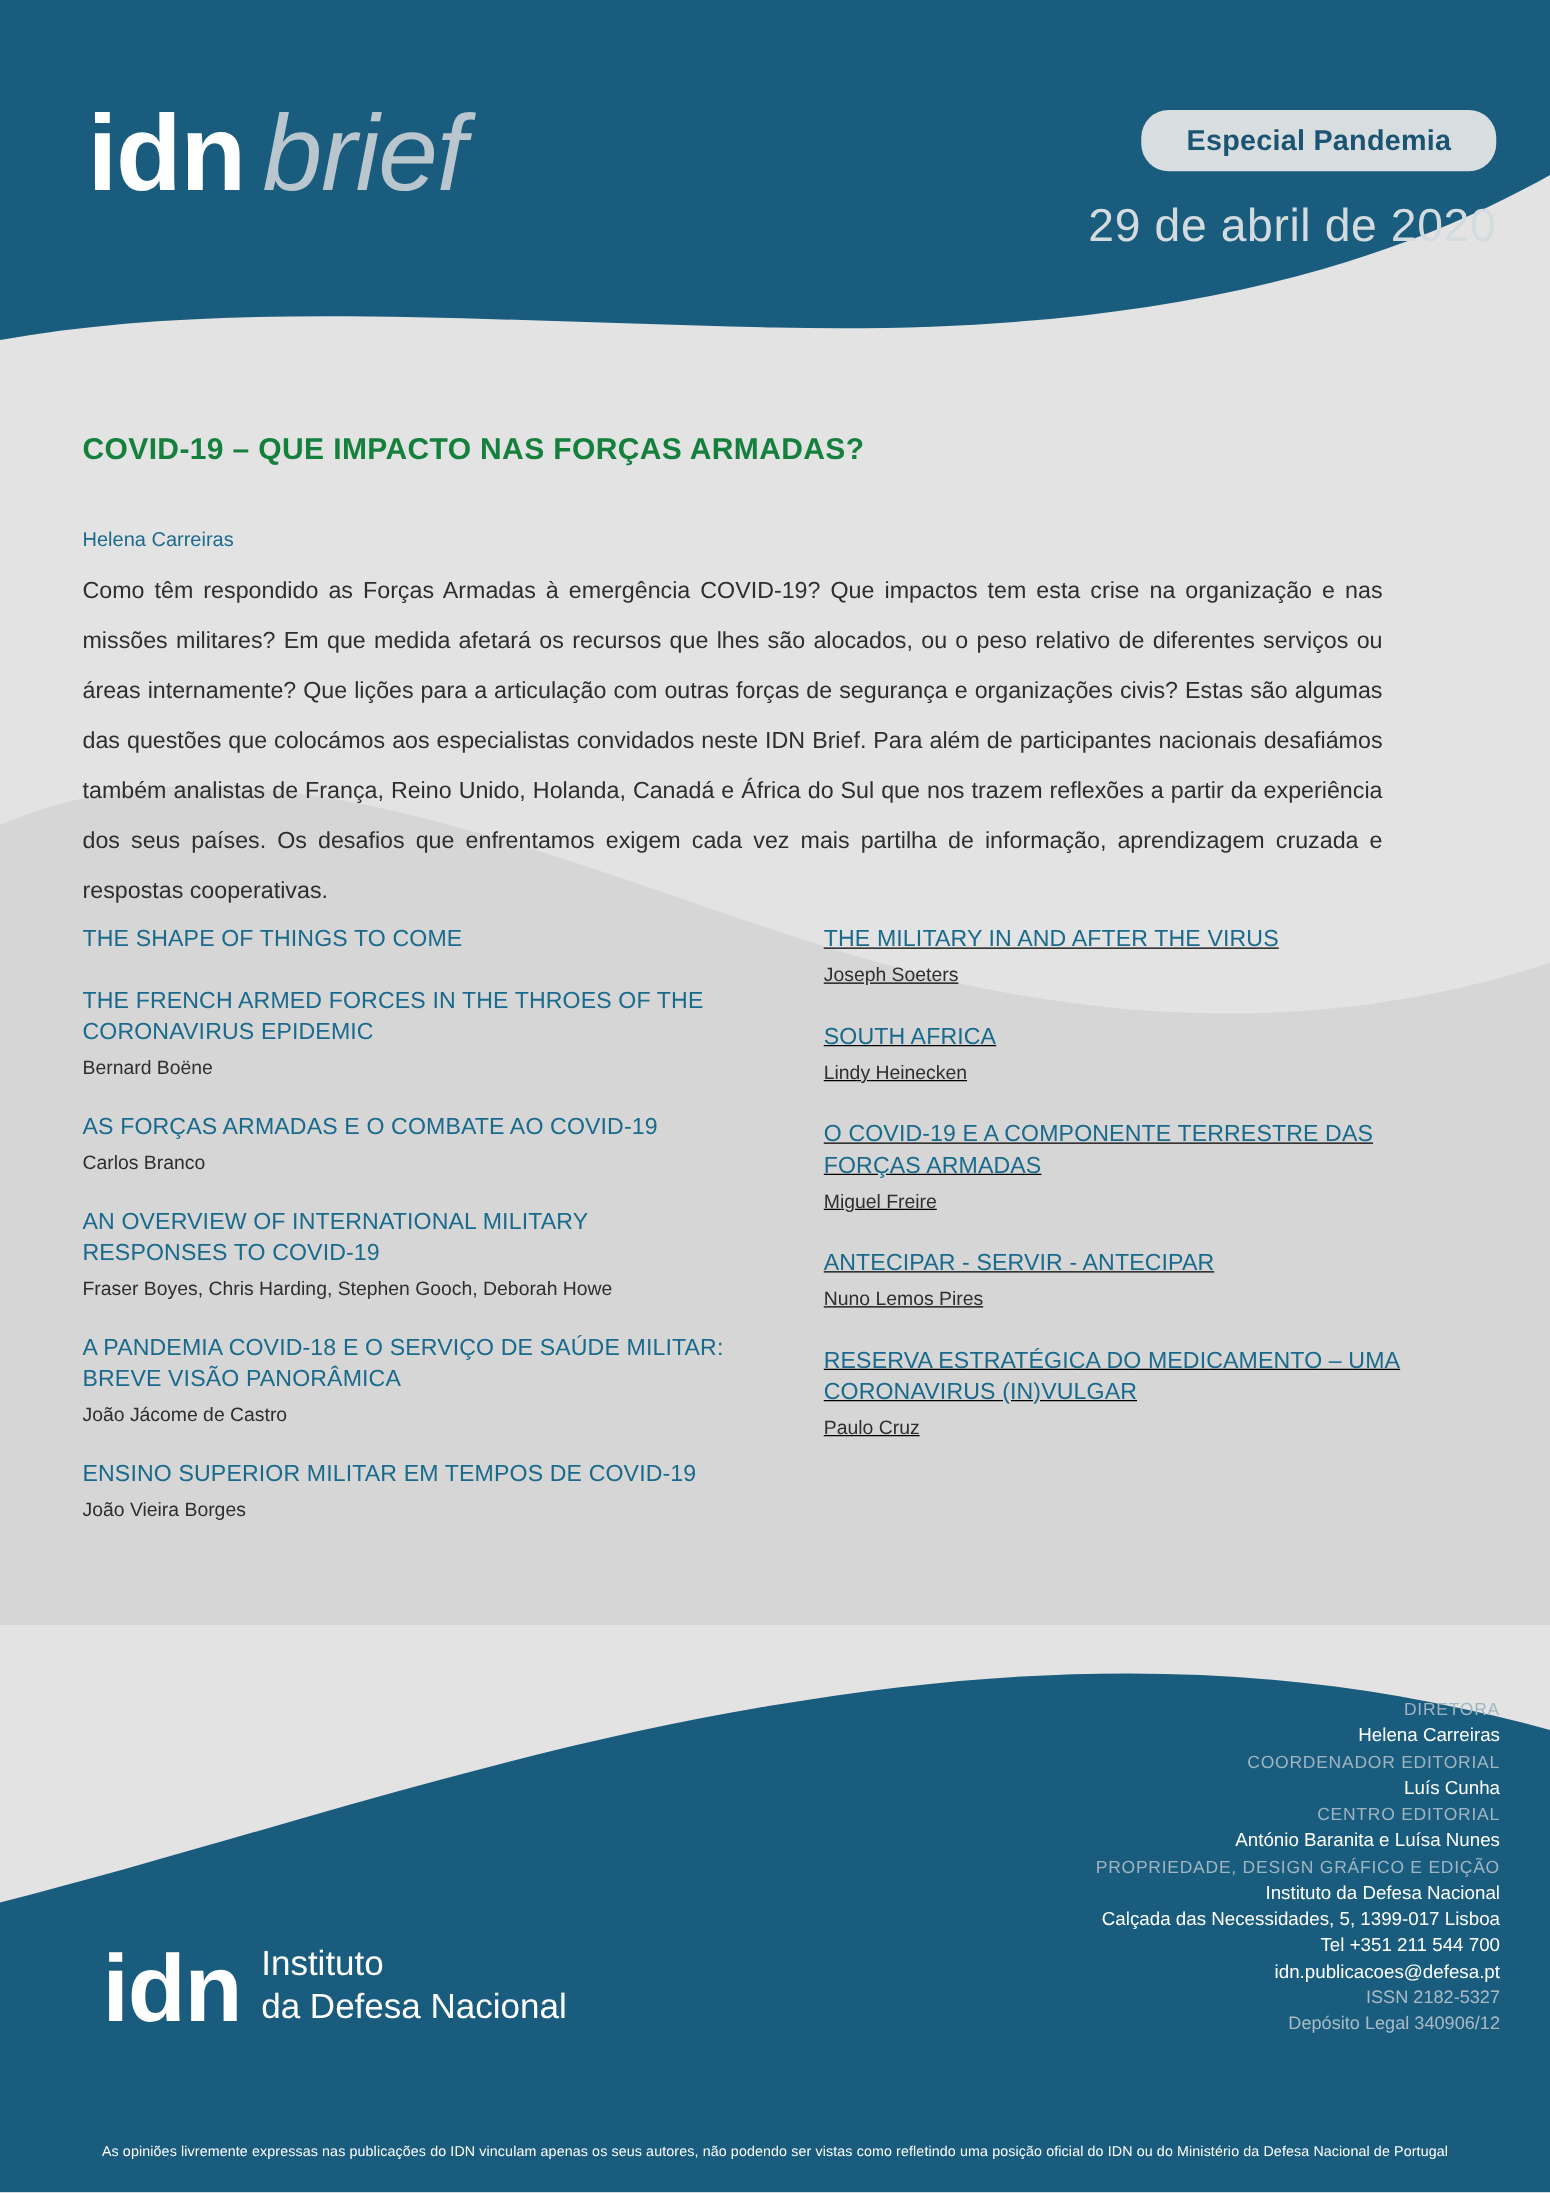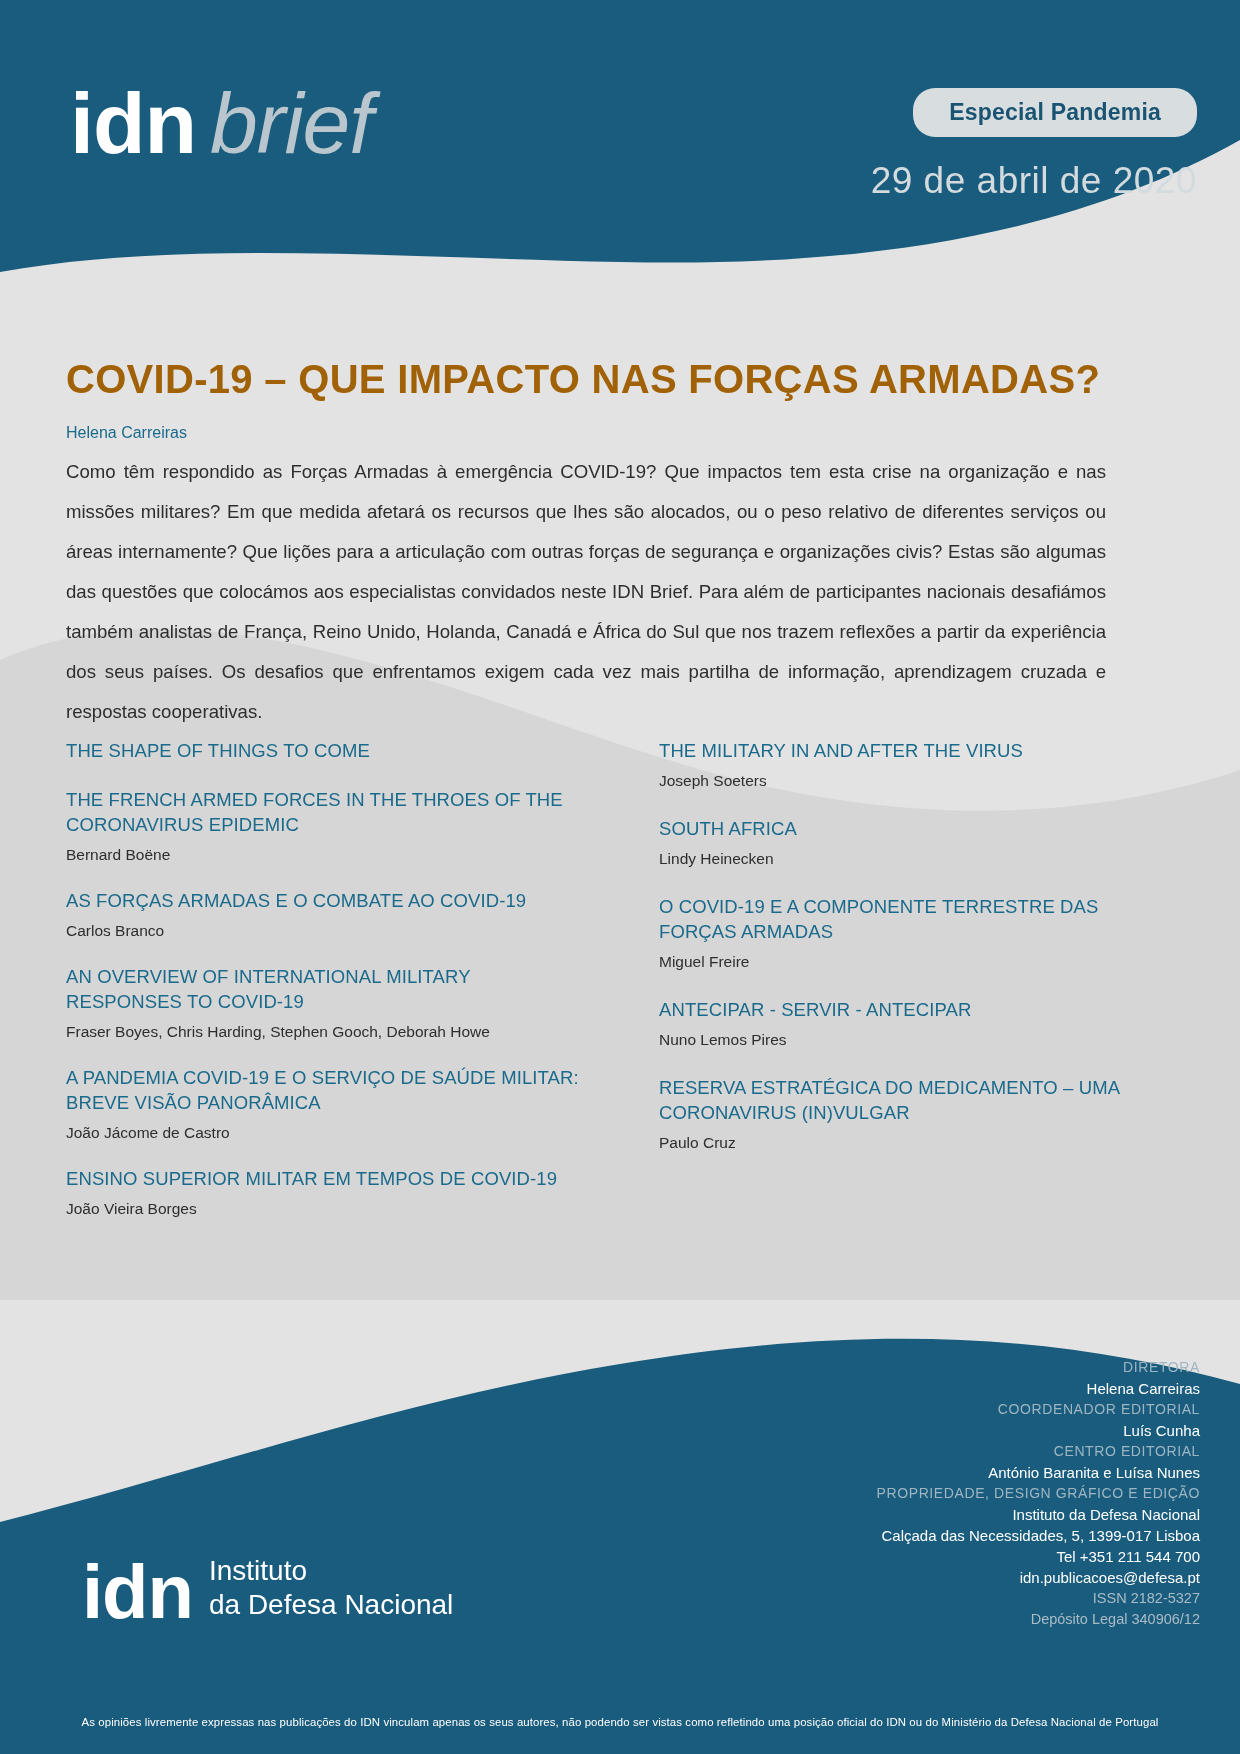--- a/index.html
+++ b/index.html
@@ -95,22 +95,22 @@
     font-weight: normal;
     letter-spacing: 0.5px;
   }
 
   
   .doc-title {
     position: absolute;
     left: 66px;
     top: 330px;
     width: 1110px;
-    color: #a16207;
-    font-size: 40px;
+    color: #15803d;
+    font-size: 24px;
     letter-spacing: 0.3px;
   }
   .author {
     position: absolute;
     left: 66px;
     top: 424px;
     color: #1a6a8c;
     font-size: 16px;
   }
   .intro {
@@ -143,21 +143,21 @@
     color: #1a6a8c;
     font-size: 18.5px;
     line-height: 25px;
     letter-spacing: 0.1px;
   }
   .toc-entry .a {
     color: #2e2e2e;
     font-size: 15.5px;
     margin-top: 9px;
   }
-  .toc-col.right .toc-entry { margin-bottom: 26px; }
+  .toc-col.right .toc-entry { margin-bottom: 26px; text-decoration: underline; }
 
   
   .credits {
     position: absolute;
     right: 40px;
     bottom: 124px;
     text-align: right;
     color: #cfd9de;
     font-size: 15px;
     line-height: 21px;
@@ -263,21 +263,21 @@
         <div class="t">AS FORÇAS ARMADAS E O COMBATE AO COVID-19</div>
         <div class="a">Carlos Branco</div>
       </div>
 
       <div class="toc-entry">
         <div class="t">AN OVERVIEW OF INTERNATIONAL MILITARY RESPONSES TO COVID-19</div>
         <div class="a">Fraser Boyes, Chris Harding, Stephen Gooch, Deborah Howe</div>
       </div>
 
       <div class="toc-entry">
-        <div class="t">A PANDEMIA COVID-19 E O SERVIÇO DE SAÚDE MILITAR: BREVE VISÃO PANORÂMICA</div>
+        <div class="t">A PANDEMIA COVID-18 E O SERVIÇO DE SAÚDE MILITAR: BREVE VISÃO PANORÂMICA</div>
         <div class="a">João Jácome de Castro</div>
       </div>
 
       <div class="toc-entry">
         <div class="t">ENSINO SUPERIOR MILITAR EM TEMPOS DE COVID-19</div>
         <div class="a">João Vieira Borges</div>
       </div>
 
     </div>
 

